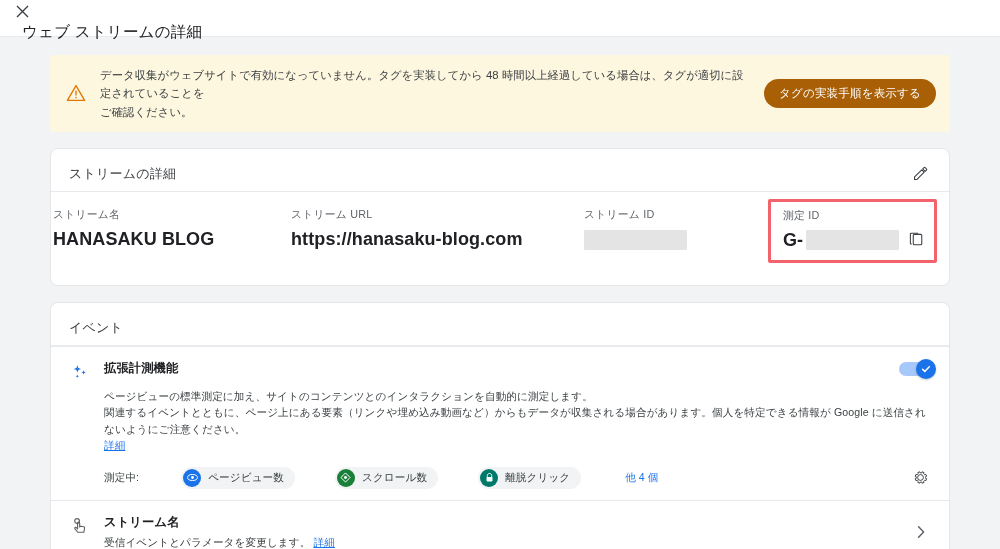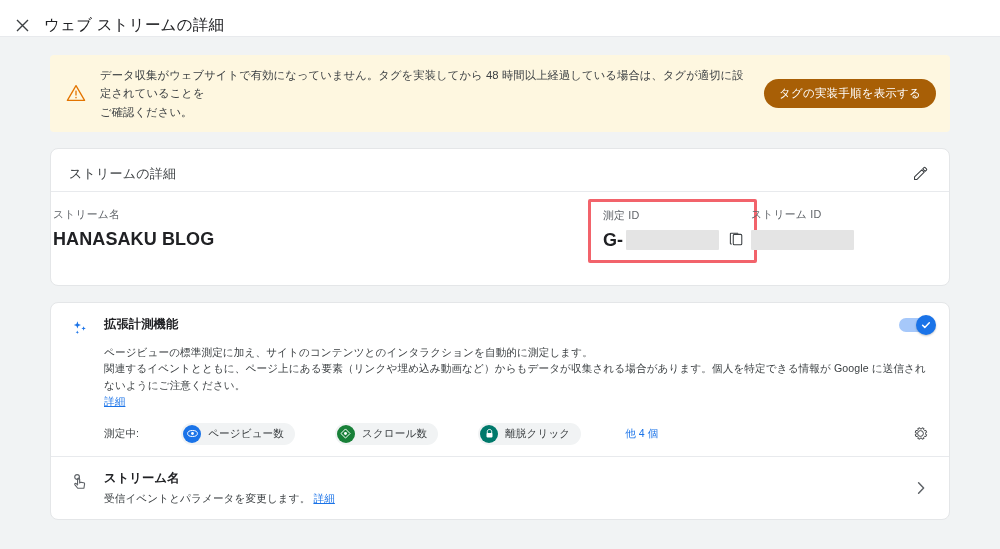--- a/index.html
+++ b/index.html
@@ -15,23 +15,24 @@
     font-family: "Liberation Sans", "DejaVu Sans", sans-serif;
     color: #202124;
     overflow: hidden;
   }
 
   
   .titlebar {
     height: 37px;
     background: #ffffff;
     display: flex;
-    align-items: flex-end;
+    align-items: flex-start;
     padding-left: 11px;
     border-bottom: 1px solid #e8eaed;
+    flex-direction: column;
   }
   .close-x {
     width: 22px;
     height: 22px;
     display: flex;
     align-items: center;
     justify-content: center;
     color: #3c4043;
     font-size: 15px;
     line-height: 1;
@@ -354,45 +355,52 @@
         </svg>
       </div>
     </div>
 
     <div class="detail-grid">
       <div class="detail-col col-1">
         <div class="dlabel">ストリーム名</div>
         <div class="dvalue">HANASAKU BLOG</div>
       </div>
 
+      <div class="detail-col col-2">
+        <div class="dlabel">ストリーム URL</div>
+        <div class="dvalue">https://hanasaku-blog.com</div>
+      </div>
+
+      <div class="detail-col col-3">
+        <div class="dlabel">ストリーム ID</div>
+        <div class="dvalue"><span class="redacted redact-stream"></span></div>
+      </div>
 
       <div class="detail-col col-4">
         <div class="measure-box">
           <div class="dlabel">測定 ID</div>
           <div class="measure-row">
             <span class="dvalue">G-</span>
             <span class="redacted redact-measure"></span>
             <span class="copy-btn">
               <svg width="17" height="17" viewBox="0 0 20 20" aria-hidden="true">
                 <rect x="6.2" y="4" width="10" height="12.2" rx="1.2" fill="none" stroke="#3c4043" stroke-width="1.25"></rect>
                 <path d="M4 15.2 L3.4 15.2 C3.0 15.2 2.8 14.9 2.8 14.6 L2.8 3.2 C2.8 2.9 3.0 2.6 3.4 2.6 L11.6 2.6" fill="none" stroke="#3c4043" stroke-width="1.25" stroke-linecap="round"></path>
               </svg>
             </span>
           </div>
         </div>
       </div>
-
-      <div class="detail-col col-3">
-        <div class="dlabel">ストリーム ID</div>
-        <div class="dvalue"><span class="redacted redact-stream"></span></div>
-      </div>
     </div>
   </div>
 
   <div class="card">
+    <div class="card-head">
+      <div class="card-head-title">イベント</div>
+    </div>
 
     <div class="row enh-row">
       <div class="row-icon">
         <svg width="20" height="20" viewBox="0 0 20 20" aria-hidden="true">
           <path d="M7.4 3.3 L8.35 6.0 L11.0 6.95 L8.35 7.9 L7.4 10.6 L6.45 7.9 L3.8 6.95 L6.45 6.0 Z" fill="#1a73e8"></path>
           <path d="M13.6 8.2 L14.2 9.85 L15.85 10.45 L14.2 11.05 L13.6 12.7 L13.0 11.05 L11.35 10.45 L13.0 9.85 Z" fill="#1a73e8"></path>
           <path d="M7.3 12.6 L7.75 13.85 L9.0 14.3 L7.75 14.75 L7.3 16.0 L6.85 14.75 L5.6 14.3 L6.85 13.85 Z" fill="#1a73e8"></path>
         </svg>
       </div>
       <div class="row-body">

